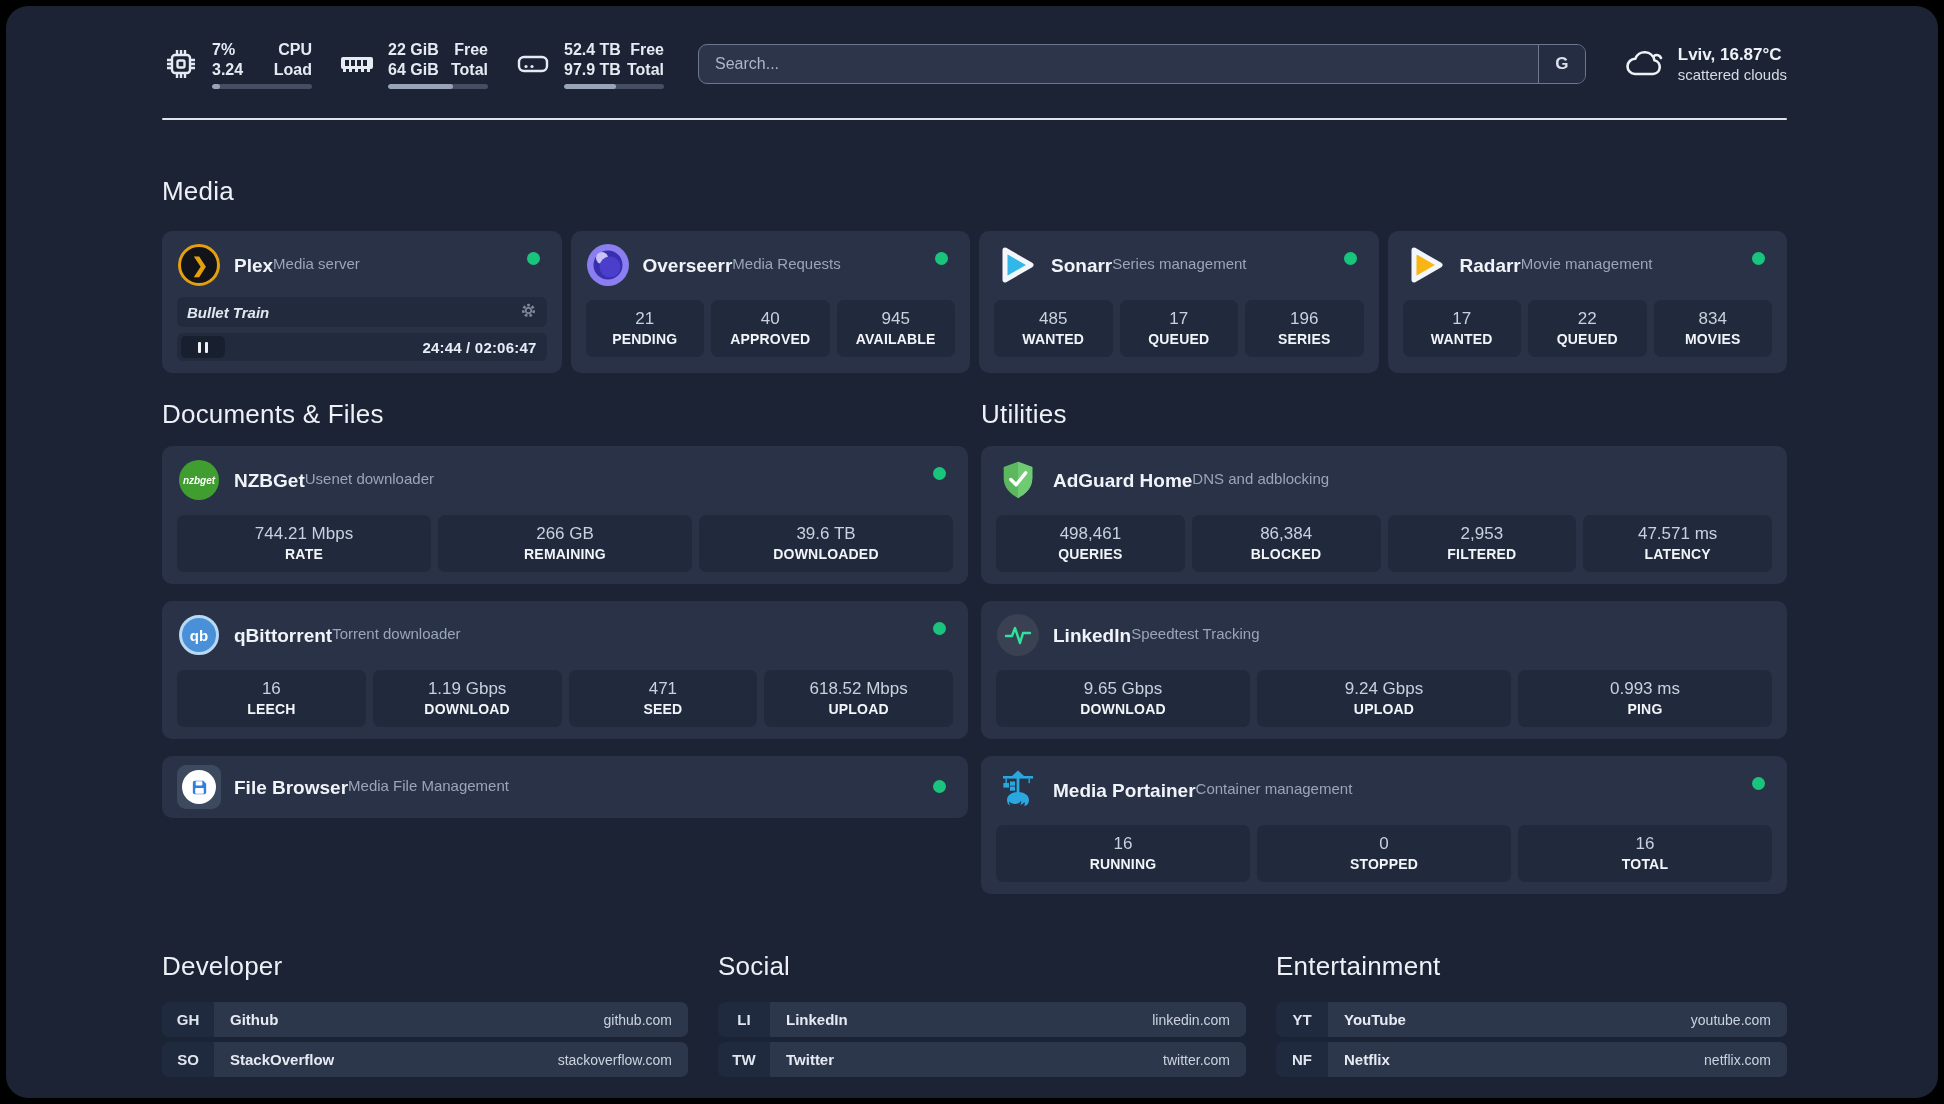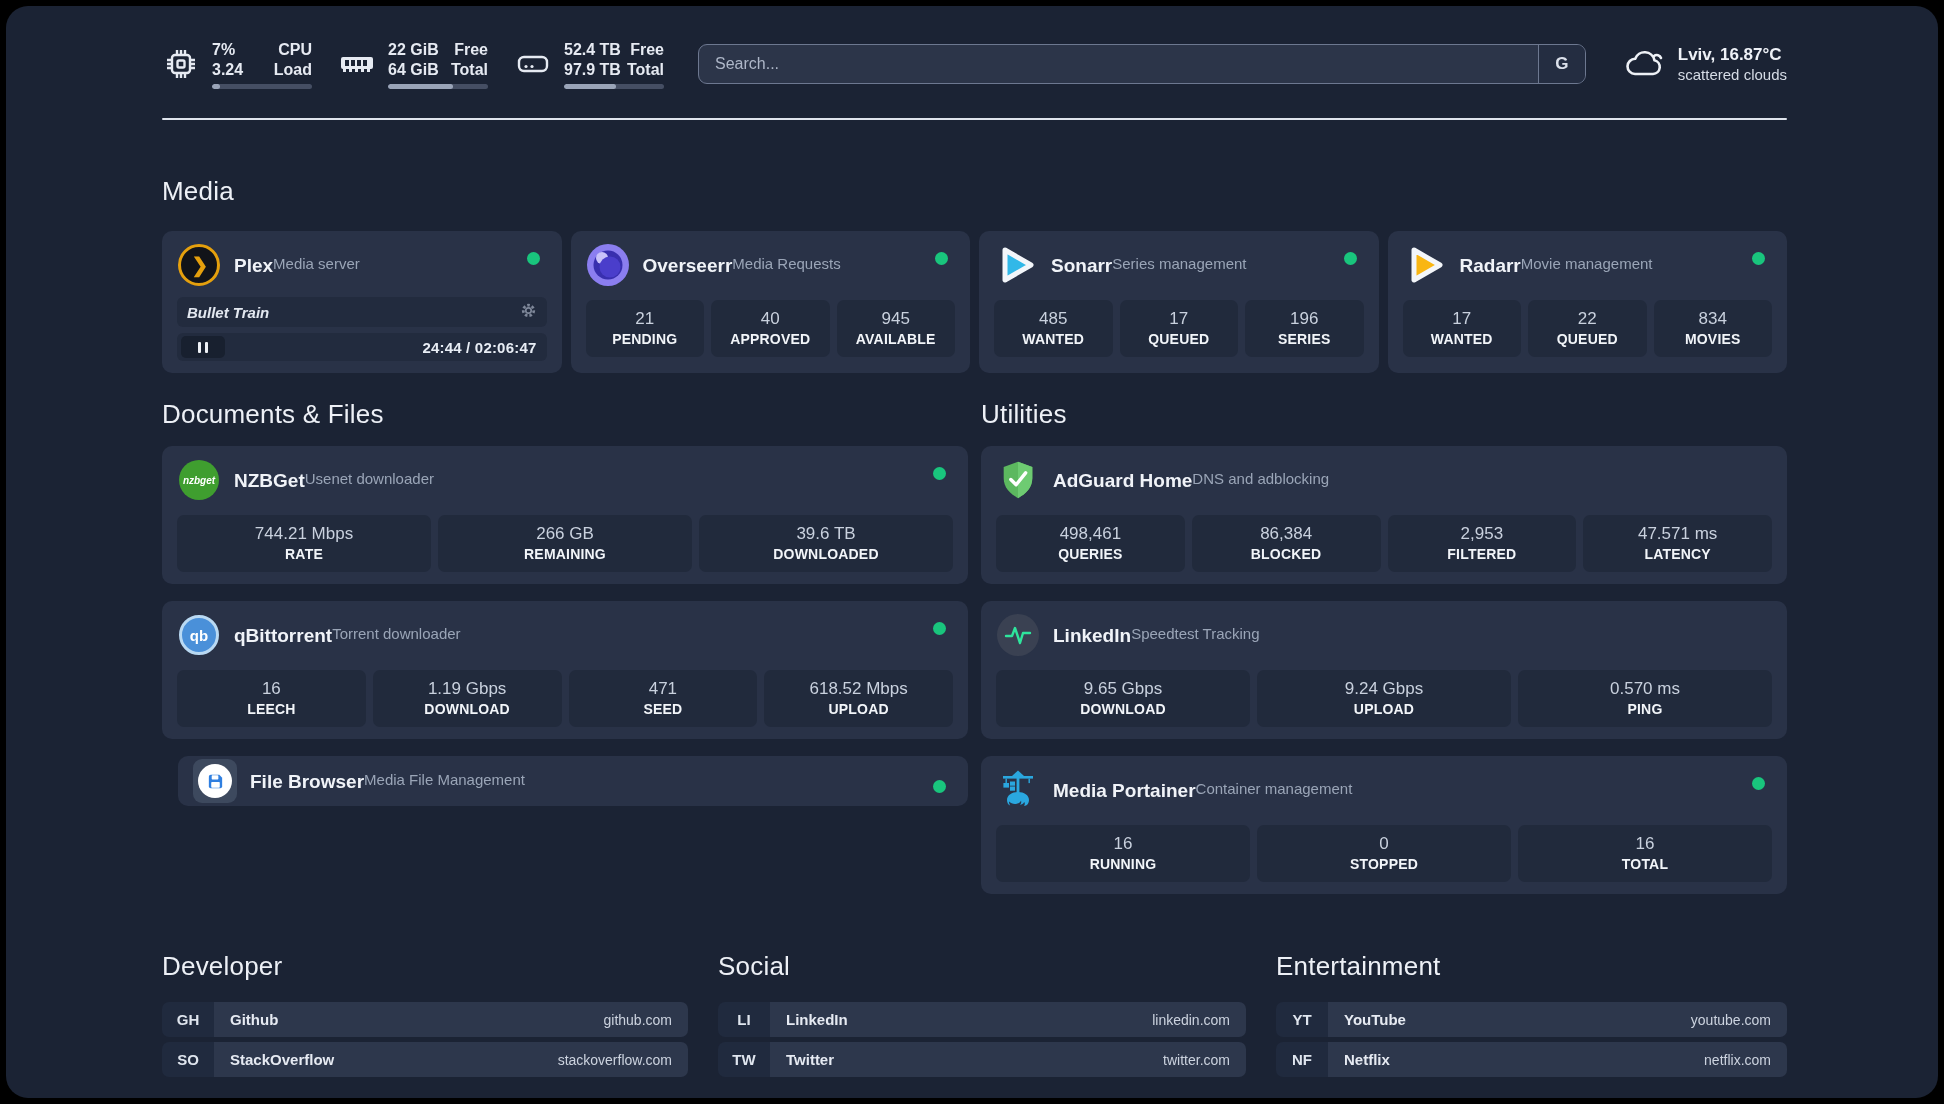--- a/index.html
+++ b/index.html
@@ -54,21 +54,21 @@
   .media-row{margin-top:10px;height:30px;background:#222b3e;border-radius:6px;display:flex;align-items:center;justify-content:space-between;padding:0 10px;font-style:italic;}
   .media-track{font-size:15px;font-weight:600;color:#e3e8f0;}
   .player-row{margin-top:6px;height:28px;background:#222b3e;border-radius:6px;display:flex;align-items:center;justify-content:space-between;padding:0 10px 0 4px;}
   .pause-pill{width:44px;height:22px;background:#18202f;border-radius:5px;display:flex;align-items:center;justify-content:center;gap:4px;cursor:pointer;}
   .pause-bar{width:3px;height:11px;background:#eef1f6;border-radius:1px;}
   .play-time{font-size:15px;font-weight:700;color:#e8edf5;letter-spacing:.2px;}
 
   .two-col{display:grid;grid-template-columns:1fr 1fr;column-gap:13px;margin-top:26px;}
   .col .section-title{margin:0 0 16px;}
   .col .card{margin-bottom:17px;}
-  .card.slim{padding:3px 15px;margin-left:16px;}
+  .card.slim{padding:9px 15px;}
   .card.slim .status-dot{top:24px;}
 
   .links-grid{display:grid;grid-template-columns:526px 528px 1fr;column-gap:30px;margin-top:40px;}
   .links-grid .section-title{margin:0 0 20px;}
   .link-row{display:flex;height:35px;margin-bottom:5px;cursor:pointer;}
   .link-tag{width:52px;flex:none;background:#202a3e;border-radius:7px 0 0 7px;display:flex;align-items:center;justify-content:center;font-size:15px;font-weight:600;color:#dfe5ee;}
   .link-bar{flex:1;background:#2d374c;border-radius:0 7px 7px 0;display:flex;align-items:center;justify-content:space-between;padding:0 16px;}
   .link-name{font-size:15px;font-weight:600;color:#e6eaf2;}
   .link-url{font-size:14px;color:#ccd3df;}
 
@@ -458,21 +458,21 @@
         <div class="stats-row">
           <div class="stat-box">
             <div class="stat-value">9.65 Gbps</div>
             <div class="stat-label">DOWNLOAD</div>
           </div>
           <div class="stat-box">
             <div class="stat-value">9.24 Gbps</div>
             <div class="stat-label">UPLOAD</div>
           </div>
           <div class="stat-box">
-            <div class="stat-value">0.570 ms</div>
+            <div class="stat-value">0.993 ms</div>
             <div class="stat-label">PING</div>
           </div>
         </div>
       </div>
 
       <div class="card">
         <div class="card-head">
           <span class="app-icon">
             <svg width="42" height="42" viewBox="0 0 42 42" fill="#2aa7df">
               <rect x="6" y="7" width="30" height="2.6"></rect>

